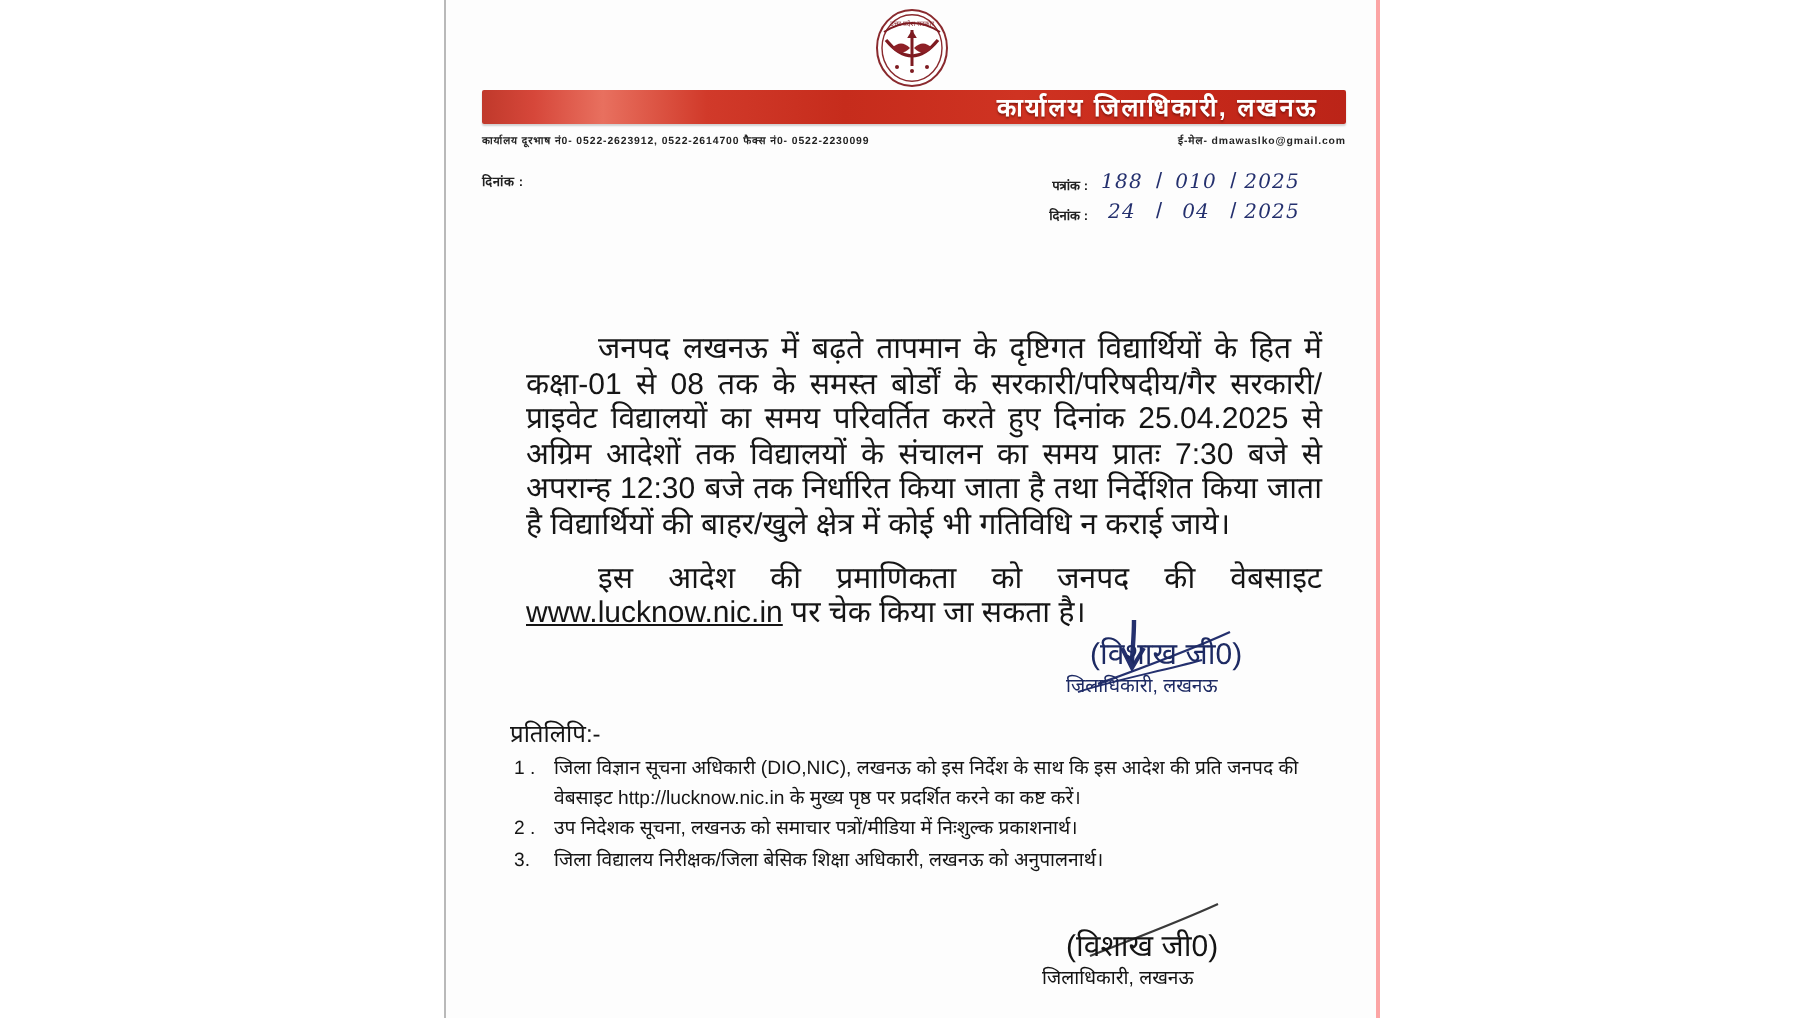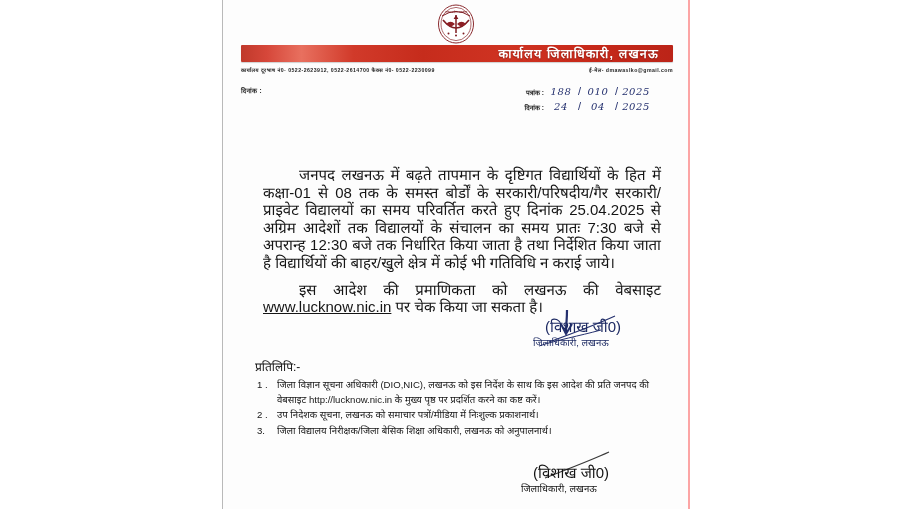--- a/index.html
+++ b/index.html
@@ -294,21 +294,21 @@
         <span class="hand num">04</span>
         <span class="slash">/</span>
         <span class="hand num">2025</span>
       </div>
     </div>
 
 
     <div class="body-block">
       <p class="para">जनपद लखनऊ में बढ़ते तापमान के दृष्टिगत विद्यार्थियों के हित में कक्षा-01 से 08 तक के समस्त बोर्डों के सरकारी/परिषदीय/गैर सरकारी/प्राइवेट विद्यालयों का समय परिवर्तित करते हुए दिनांक 25.04.2025 से अग्रिम आदेशों तक विद्यालयों के संचालन का समय प्रातः 7:30 बजे से अपरान्ह 12:30 बजे तक निर्धारित किया जाता है तथा निर्देशित किया जाता है विद्यार्थियों की बाहर/खुले क्षेत्र में कोई भी गतिविधि न कराई जाये।</p>
       <p class="para">
-        <span>इस आदेश की प्रमाणिकता को लखनऊ की वेबसाइट </span><span class="lnk">www.lucknow.nic.in</span><span> पर चेक किया जा सकता है।</span>
+        <span>इस आदेश की प्रमाणिकता को जनपद की वेबसाइट </span><span class="lnk">www.lucknow.nic.in</span><span> पर चेक किया जा सकता है।</span>
       </p>
     </div>
 
     <div class="sign-top">
       <svg class="scribble" viewBox="0 0 150 40" xmlns="http://www.w3.org/2000/svg">
         <path d="M36 2 C36 12, 35 18, 35 24" stroke="#24306e" stroke-width="2.2" fill="none"></path>
         <path d="M30 16 L35 26 L41 16" stroke="#24306e" stroke-width="2" fill="none"></path>
         <path d="M18 34 C40 26, 62 18, 84 8" stroke="#24306e" stroke-width="1.2" fill="none"></path>
         <path d="M8 38 C26 32, 48 28, 70 22" stroke="#24306e" stroke-width="1" fill="none"></path>
       </svg>

